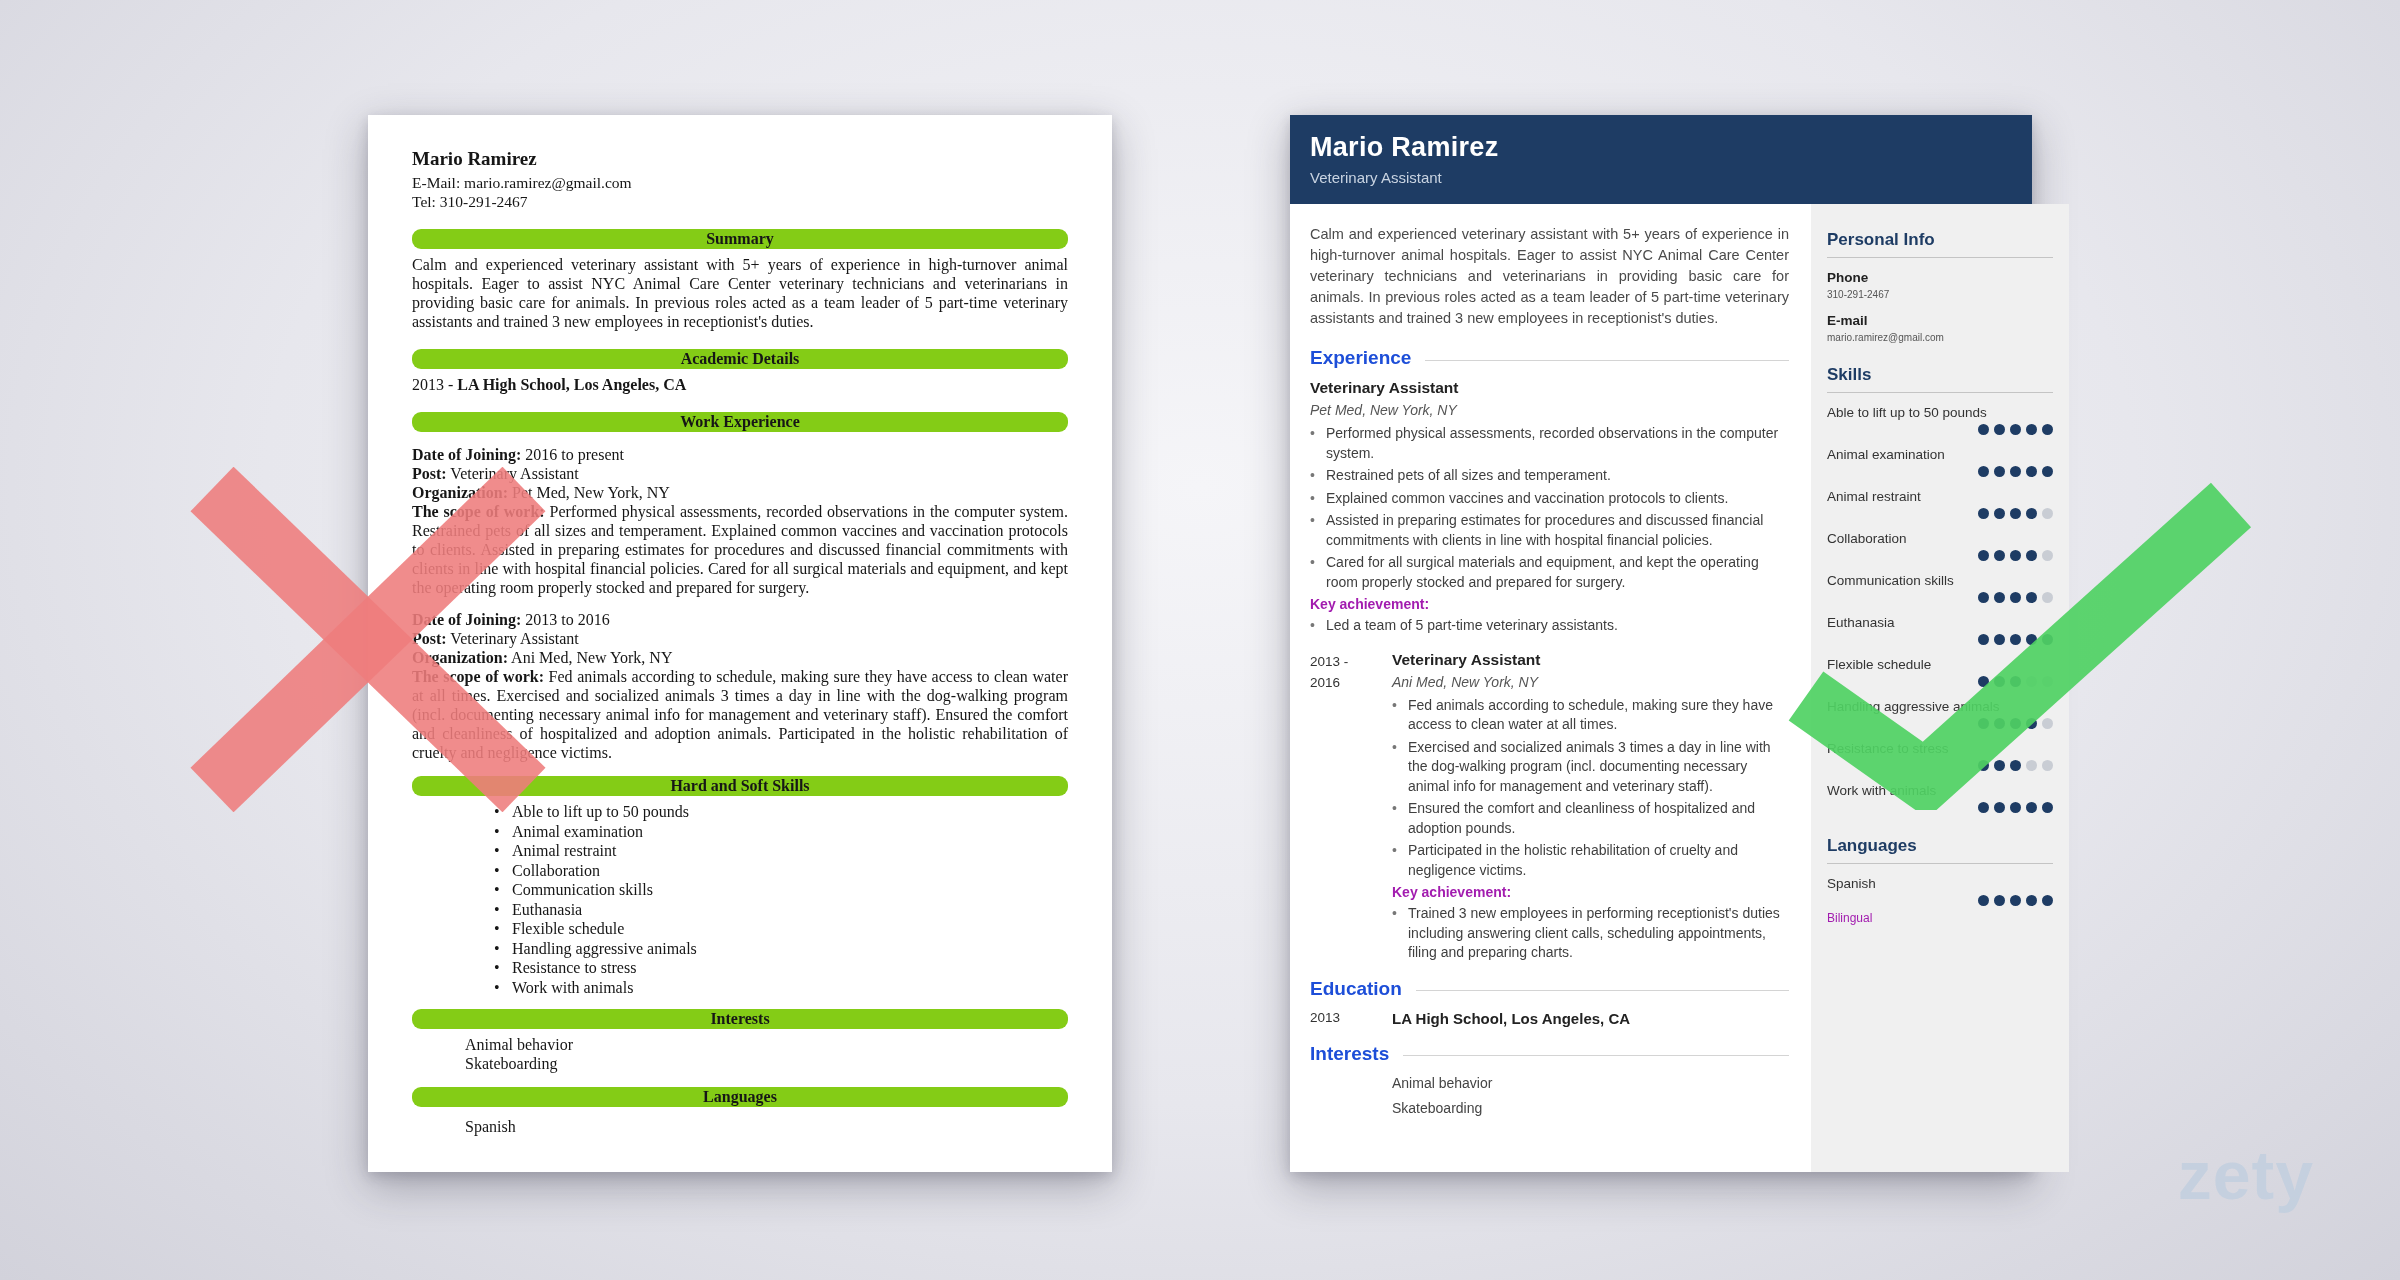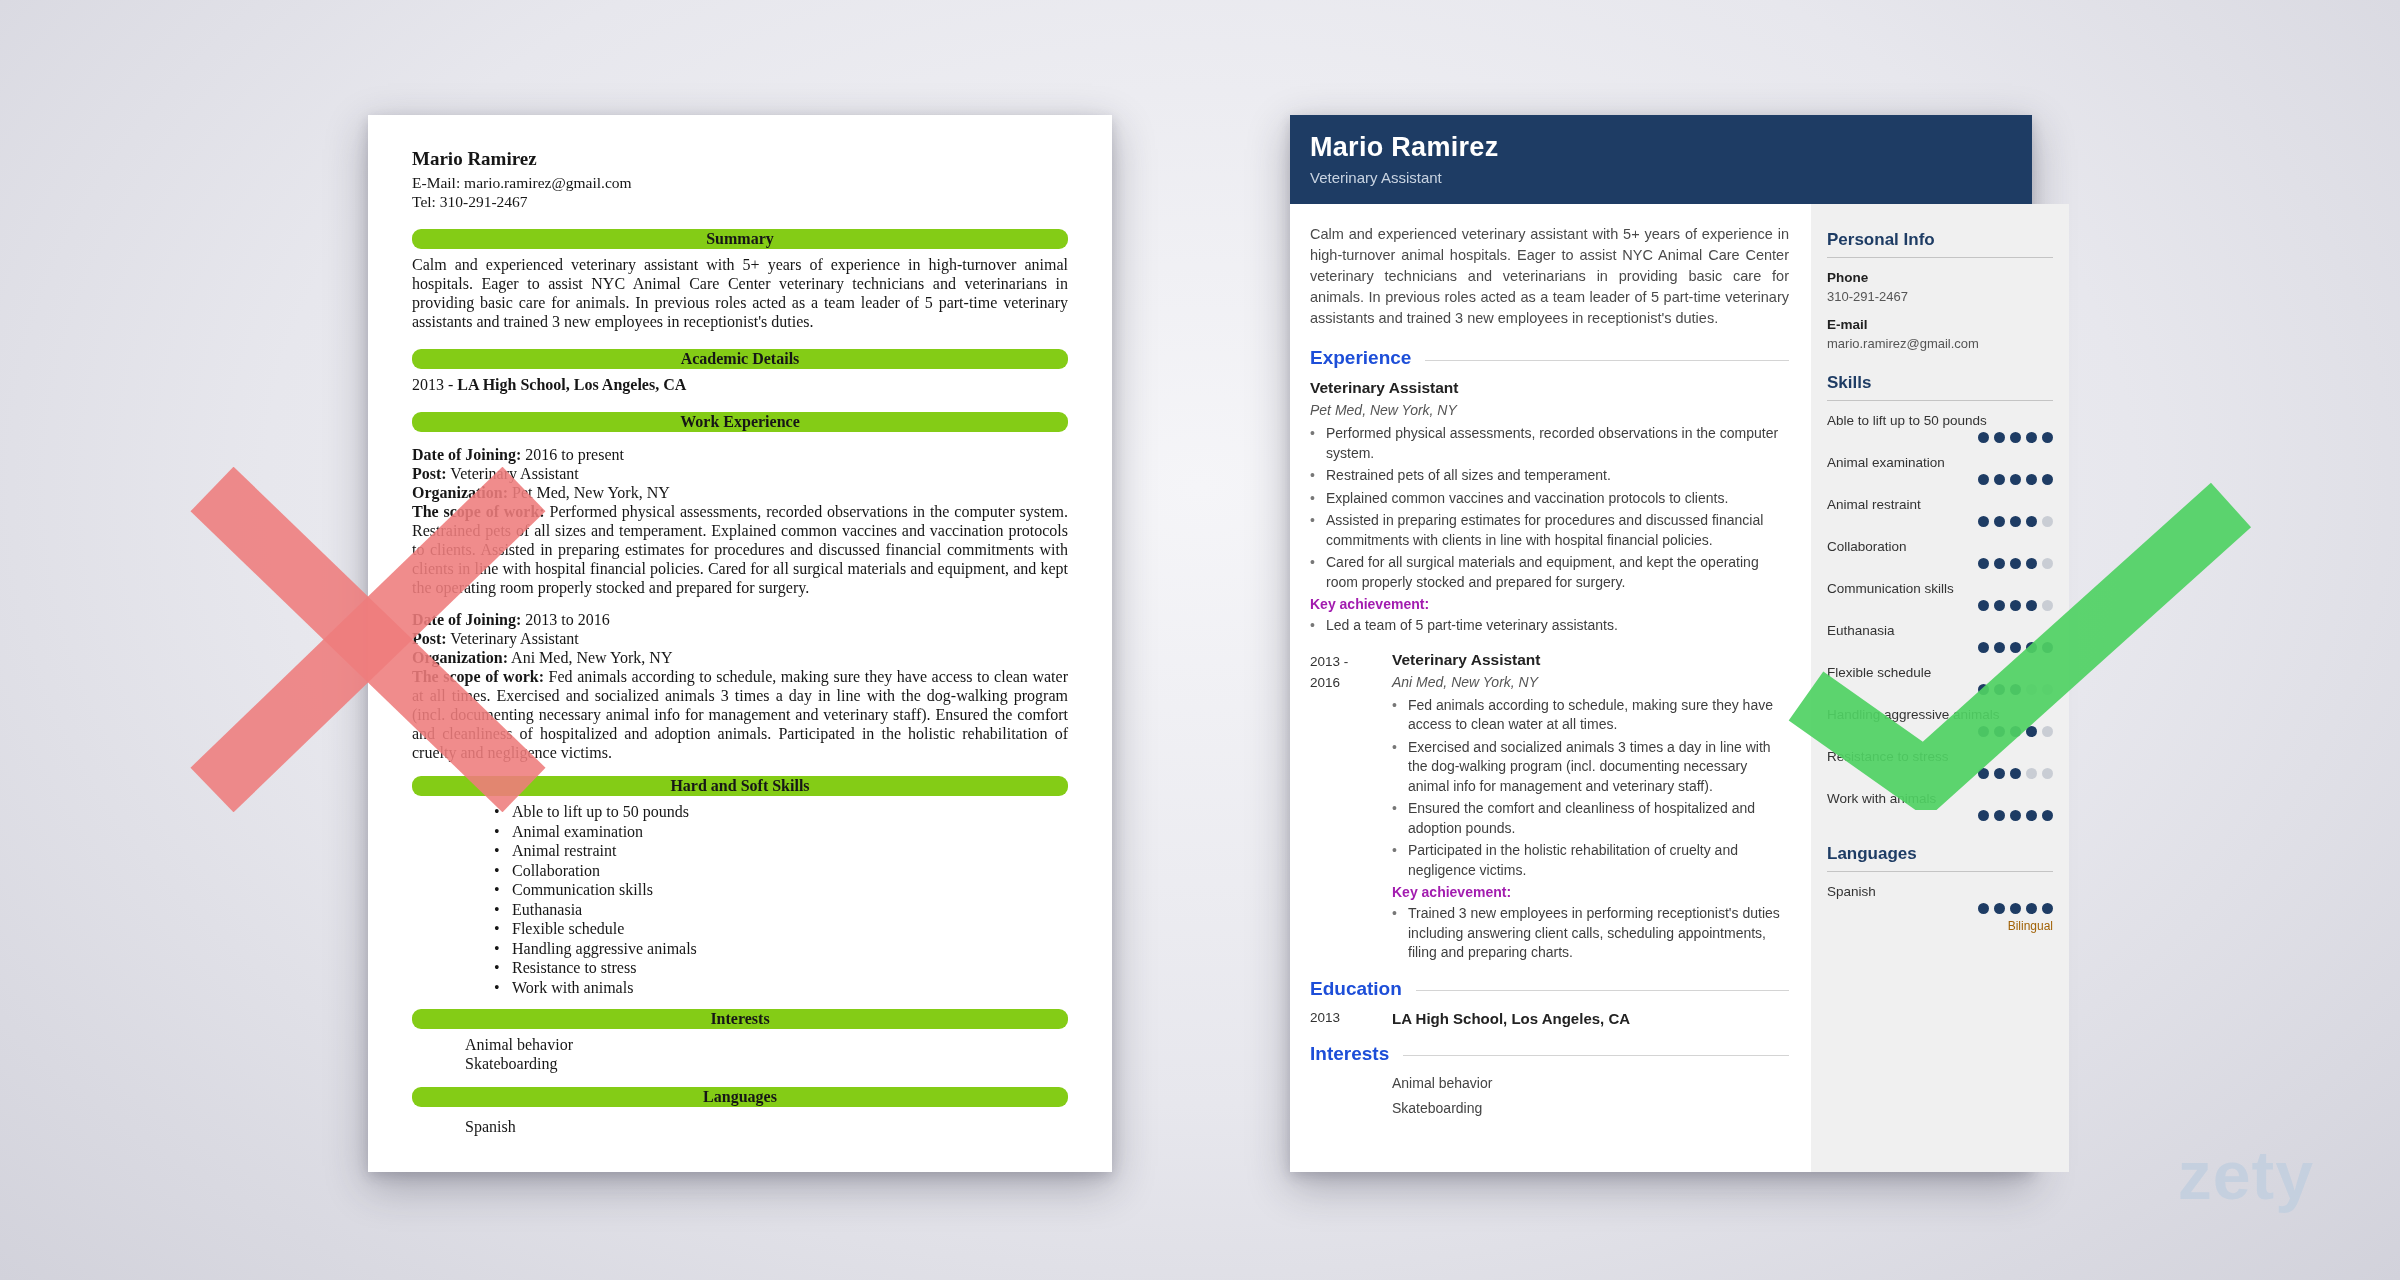--- a/index.html
+++ b/index.html
@@ -76,27 +76,27 @@
 
   .rr-side {
     position: absolute; left: 521px; top: 89px; width: 258px; height: 968px;
     background: #f0f0f0; box-sizing: border-box; padding: 26px 16px 0 16px;
   }
   .rs-h {
     color: #1e3c64; font-weight: bold; font-size: 17px;
     border-bottom: 1px solid #c4c4c4; padding-bottom: 7px; margin-bottom: 12px;
   }
   .rs-label { font-size: 13.5px; font-weight: bold; color: #222; margin-bottom: 4px; }
-  .rs-value { font-size: 13px; color: #555; margin-bottom: 13px; }
+  .rs-value { font-size: 10px; color: #555; margin-bottom: 13px; }
   .rs-skill { margin-bottom: 11px; }
   .rs-skill-name { font-size: 13.5px; color: #333; margin-bottom: 4px; }
   .dots { display: block; text-align: right; height: 12px; line-height: 12px; }
   .dot { display: inline-block; width: 11px; height: 11px; border-radius: 50%; background: #c9cdd4; margin-left: 5px; vertical-align: top; }
   .dot.filled { background: #1e3c64; }
-  .rs-level { font-size: 12px; color: #a16207; text-align: right; margin-top: 4px; }
+  .rs-level { font-size: 12px; color: #a21caf; text-align: left; margin-top: 4px; }
   .rs-section-gap { margin-top: 22px; }
 
   
   .overlay { position: absolute; pointer-events: none; }
   .watermark {
     position: absolute; right: 86px; bottom: 66px;
     font-size: 68px; font-weight: bold; letter-spacing: 1px;
     color: #c2cfdf; opacity: .85;
   }
 </style>

